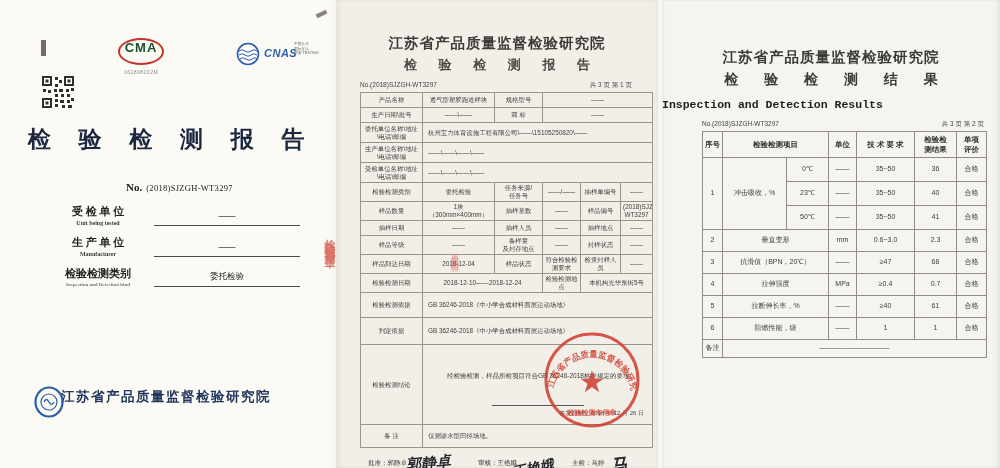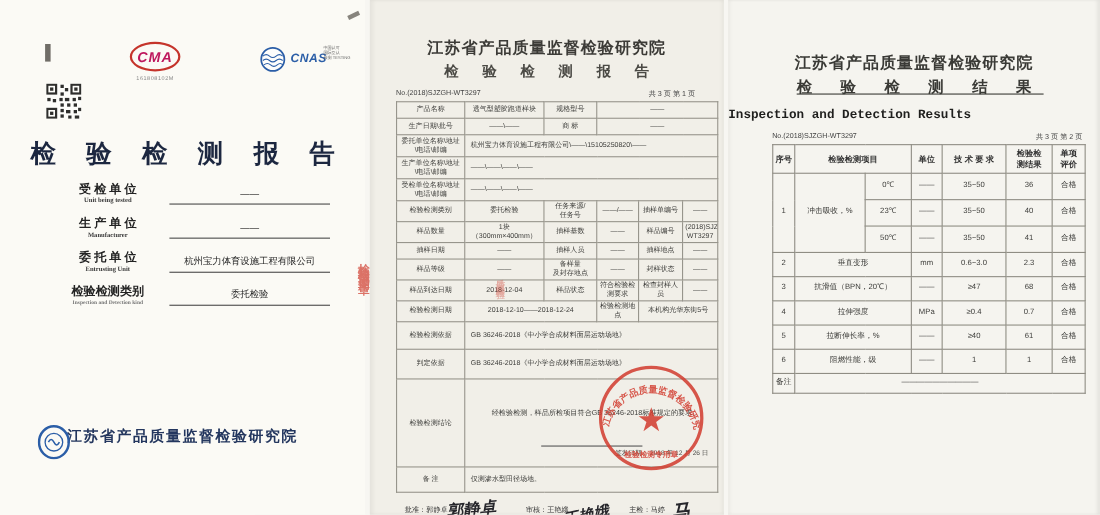--- a/index.html
+++ b/index.html
@@ -11,22 +11,22 @@
   .page-mid   { left:336px; width:322px; background:#f1efe8; box-shadow: inset 3px 0 4px rgba(0,0,0,.05), inset -2px 0 3px rgba(0,0,0,.04); }
   .page-right { left:662px; width:338px; background:#f5f4ef; box-shadow: inset 2px 0 3px rgba(0,0,0,.04), inset -3px 0 3px rgba(0,0,0,.06); }
 
   
   .mark-tl { position:absolute; left:41px; top:40px; width:5px; height:16px; background:#4e4a44; opacity:.8; }
   .mark-tr { position:absolute; left:316px; top:12px; width:11px; height:4px; background:#55514a; transform:rotate(-25deg); opacity:.7; }
 
   
   .cma { position:absolute; left:118px; top:38px; text-align:center; }
   .cma-oval { width:46px; height:27px; border:2.5px solid #c5342b; border-radius:50%;
-              display:flex; align-items:center; justify-content:center;
-              color:#be185d; font-weight:bold; font-style:italic; font-size:13px; letter-spacing:1px; }
+              display:flex; justify-content:center;
+              color:#14532d; font-weight:bold; font-size:13px; letter-spacing:1px; }
   .cma-no { font-size:5px; color:#8a8a8a; margin-top:4px; letter-spacing:.5px; }
   .ilac { position:absolute; left:236px; top:42px; }
   .cnas { position:absolute; left:264px; top:47px; color:#2b5ea7; font-weight:bold; font-style:italic; font-size:11px; letter-spacing:.5px; }
   .cnas-side { position:absolute; left:294px; top:42px; font-size:6px; color:#666; line-height:1.25;
                transform:scale(.62); transform-origin:left top; white-space:pre-line; width:70px; }
   .qr { position:absolute; left:42px; top:76px; }
 
   .title-cn { padding-top:124px; text-align:center; font-family:"Liberation Serif",serif;
               font-size:23px; font-weight:bold; color:#1c2740; letter-spacing:11px; text-indent:11px; }
   .title-en { text-align:center; font-family:"Liberation Serif",serif; font-size:17px; font-weight:bold; color:#15202e; margin-top:1px; }
@@ -74,21 +74,21 @@
   .signs { position:relative; margin:4px 24px 0; height:36px; font-size:6.5px; color:#333; }
   .s-lab { position:absolute; top:7px; }
   .s1 { left:8px; } .s2 { left:118px; } .s3 { left:212px; }
   .hand { position:absolute; font-family:"DejaVu Serif",serif; font-weight:bold; font-style:italic; color:#26262b; }
   .h1 { left:46px;  top:2px;  font-size:15px; transform:rotate(-5deg); }
   .h2 { left:152px; top:8px;  font-size:14px; transform:rotate(-12deg); }
   .h3 { left:252px; top:1px;  font-size:17px; transform:rotate(-7deg); }
 
   
   .r-org { padding-top:48px; text-align:center; font-size:14.5px; font-weight:bold; color:#3a3a36; letter-spacing:1px; }
-  .r-title { text-align:center; font-size:14px; font-weight:bold; color:#3a3a36; letter-spacing:11px; text-indent:11px; margin-top:4px;text-decoration:underline; }
+  .r-title { text-align:center; font-size:14px; font-weight:bold; color:#3a3a36; letter-spacing:11px; text-indent:11px; margin-top:4px; }
   .r-title-en { font-family:"Liberation Mono",monospace; font-weight:bold; font-size:11.5px; color:#1f1f1d; margin-top:9px; }
   .r-meta { display:flex; justify-content:space-between; margin:9px 16px 2px 40px; font-size:6.5px; color:#444; }
 
   table.t3 { border-collapse:collapse; table-layout:fixed; width:284px; margin-left:40px;
              font-size:7px; color:#3d3d3a;padding-left:22px; }
   table.t3 th, table.t3 td { border:1px solid #8f8d84; padding:1px 2px; text-align:center; vertical-align:middle; line-height:1.25; }
   table.t3 th { font-size:7.5px; font-weight:bold; color:#333; }
   .below-blank { text-align:center; margin-top:16px; font-size:9px; letter-spacing:8px; text-indent:8px; color:#3b3b38; }
 </style>
 </head>
@@ -149,41 +149,38 @@
           <rect x="29" y="22" width="3" height="3"></rect>
         <rect x="13" y="28" width="3" height="3"></rect>
           <rect x="20" y="29" width="3" height="3"></rect>
           <rect x="26" y="29" width="4" height="3"></rect>
       </g>
     </svg>
   </div>
 
   <h1 class="title-cn">检 验 检 测 报 告</h1>
 
+  <div class="no-line">
+    <span class="no-prefix">No.</span>
+    <span class="no-value">(2018)SJZGH-WT3297</span>
+  </div>
 
   <div class="field">
     <div class="f-label">
         <div class="f-cn">受 检 单 位</div>
       <div class="f-en">Unit  being  tested</div>
       </div>
     <div class="f-value">——</div>
   </div>
   <div class="field">
     <div class="f-label">
         <div class="f-cn">生 产 单 位</div>
       <div class="f-en">Manufacturer</div>
       </div>
     <div class="f-value">——</div>
-  </div>
-  <div class="field">
-    <div class="f-label">
-        <div class="f-cn">委 托 单 位</div>
-      <div class="f-en">Entrusting  Unit</div>
-      </div>
-    <div class="f-value">杭州宝力体育设施工程有限公司</div>
   </div>
   <div class="field">
     <div class="f-label">
         <div class="f-cn">检验检测类别</div>
       <div class="f-en tiny">Inspection  and  Detection  kind</div>
       </div>
     <div class="f-value">委托检验</div>
   </div>
 
   <div class="edge-seal">检验检测专用章</div>

